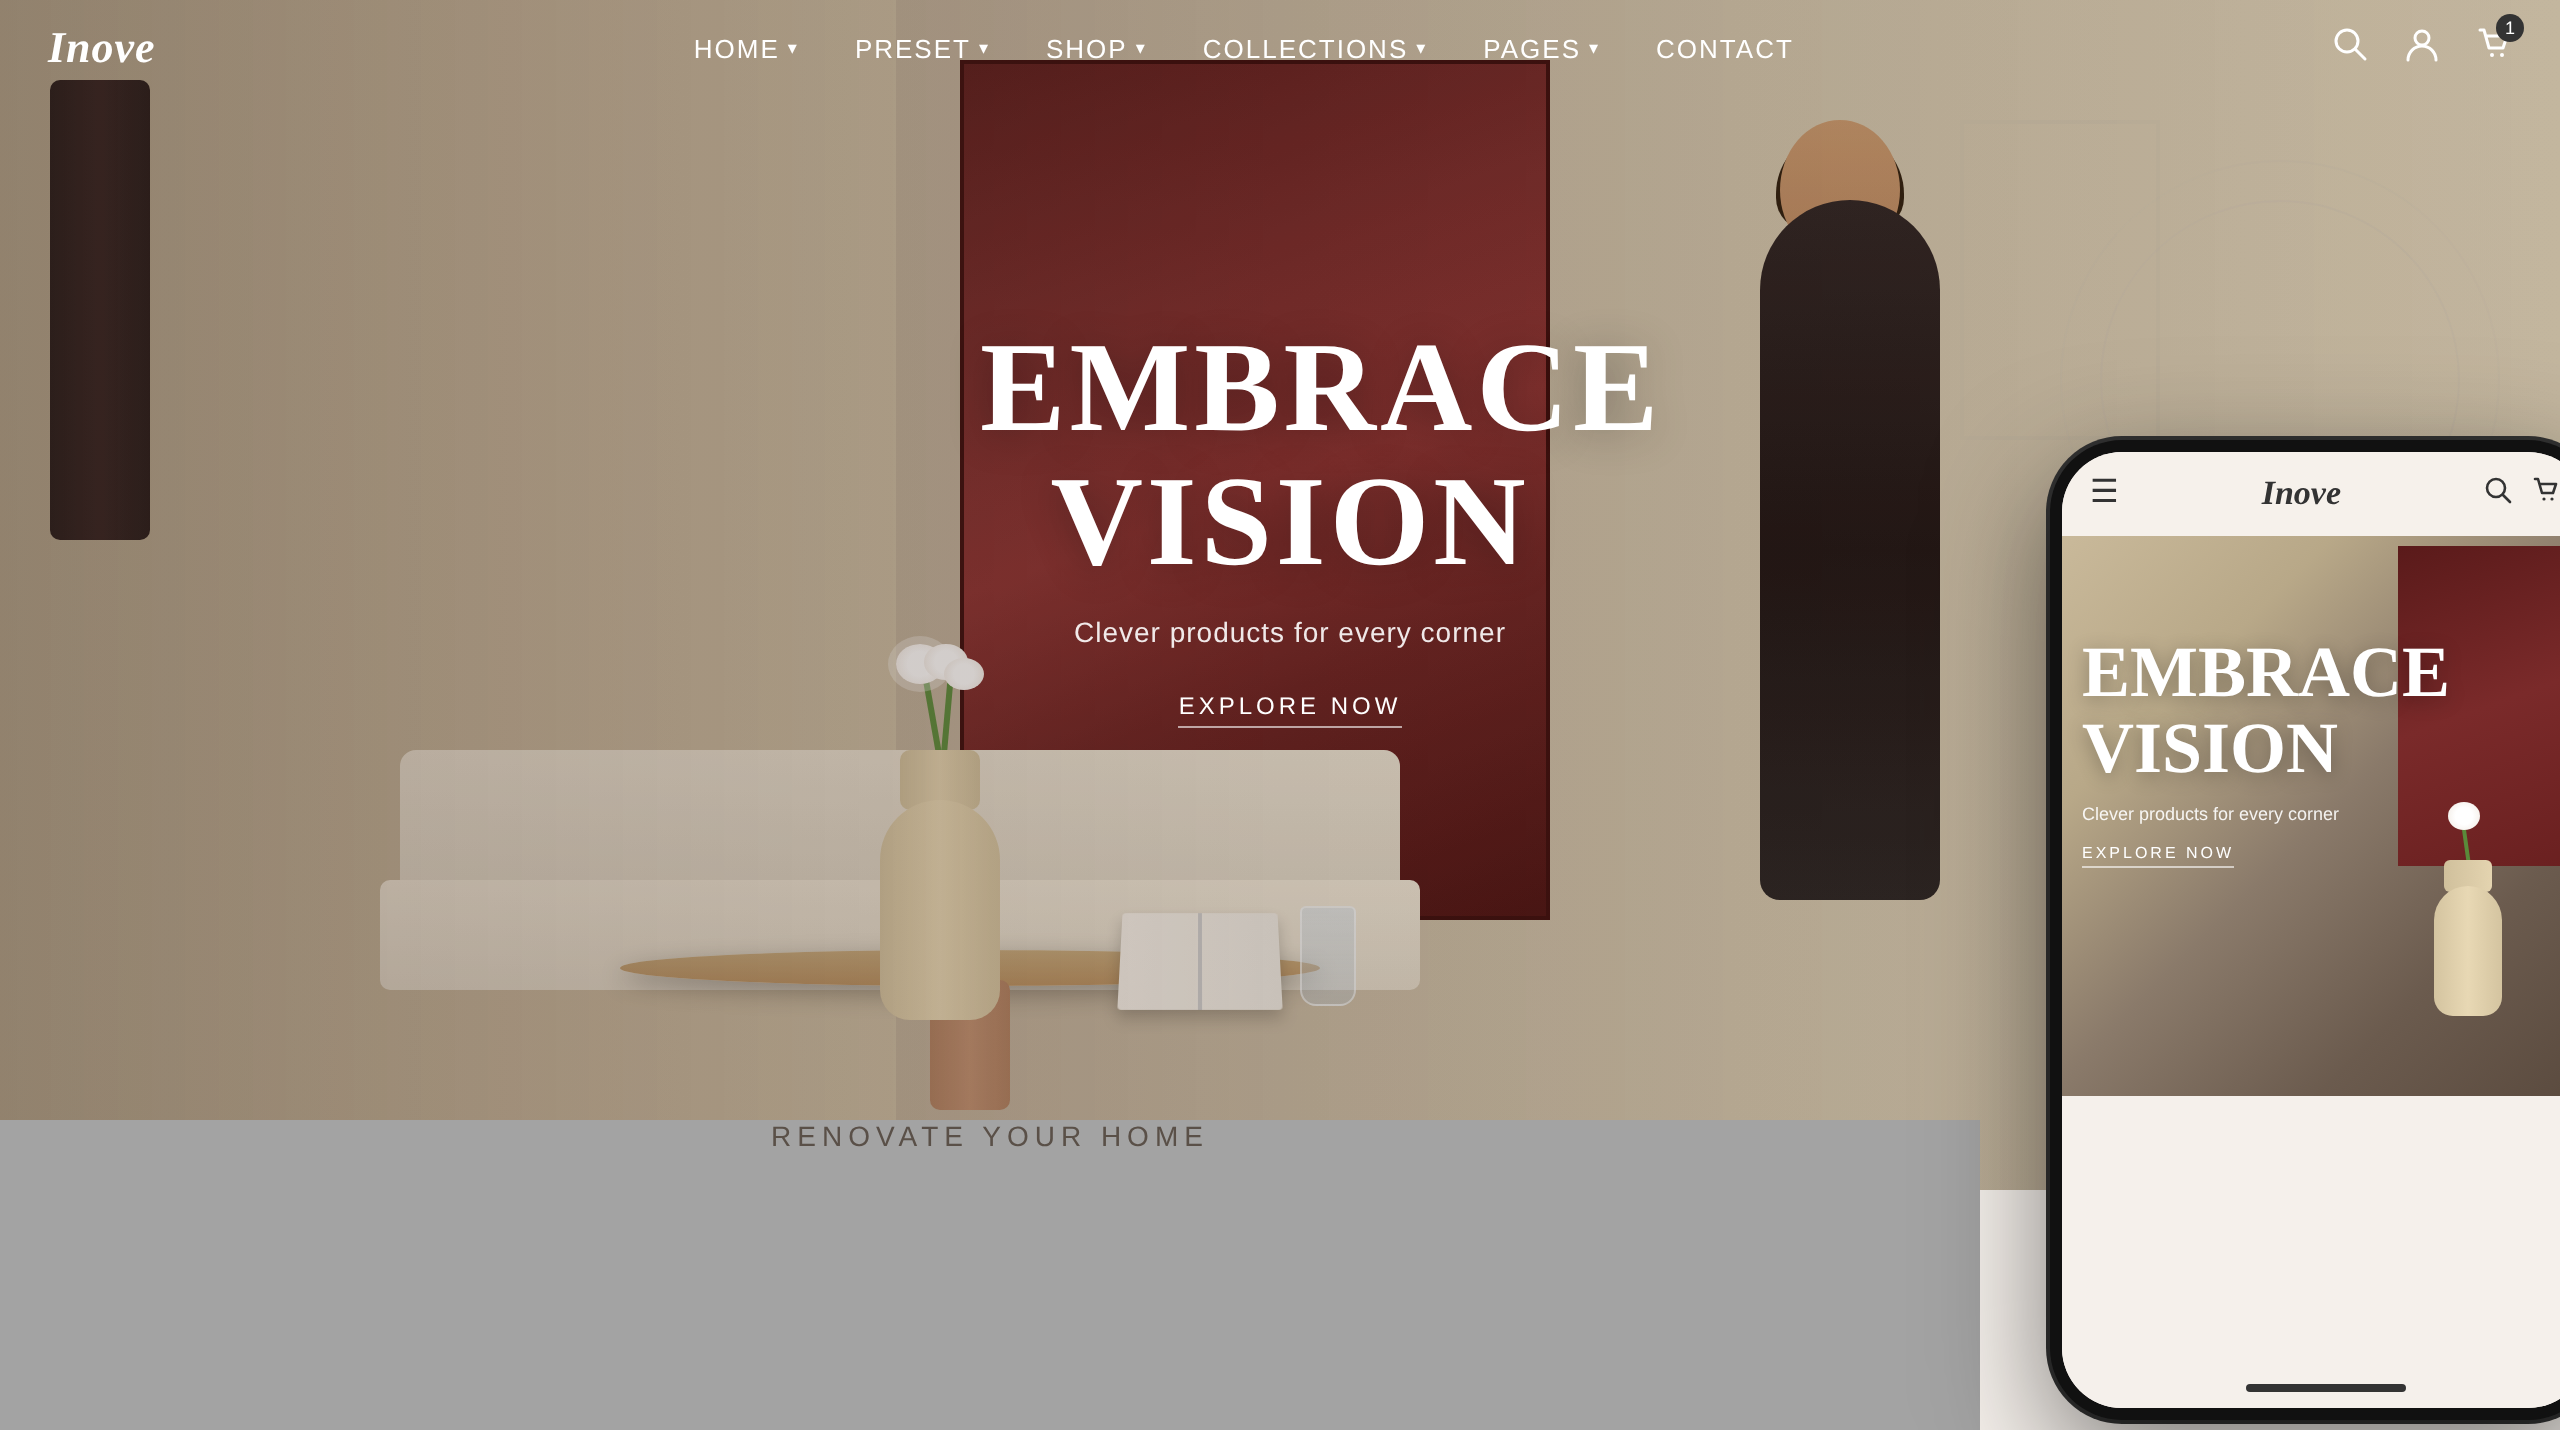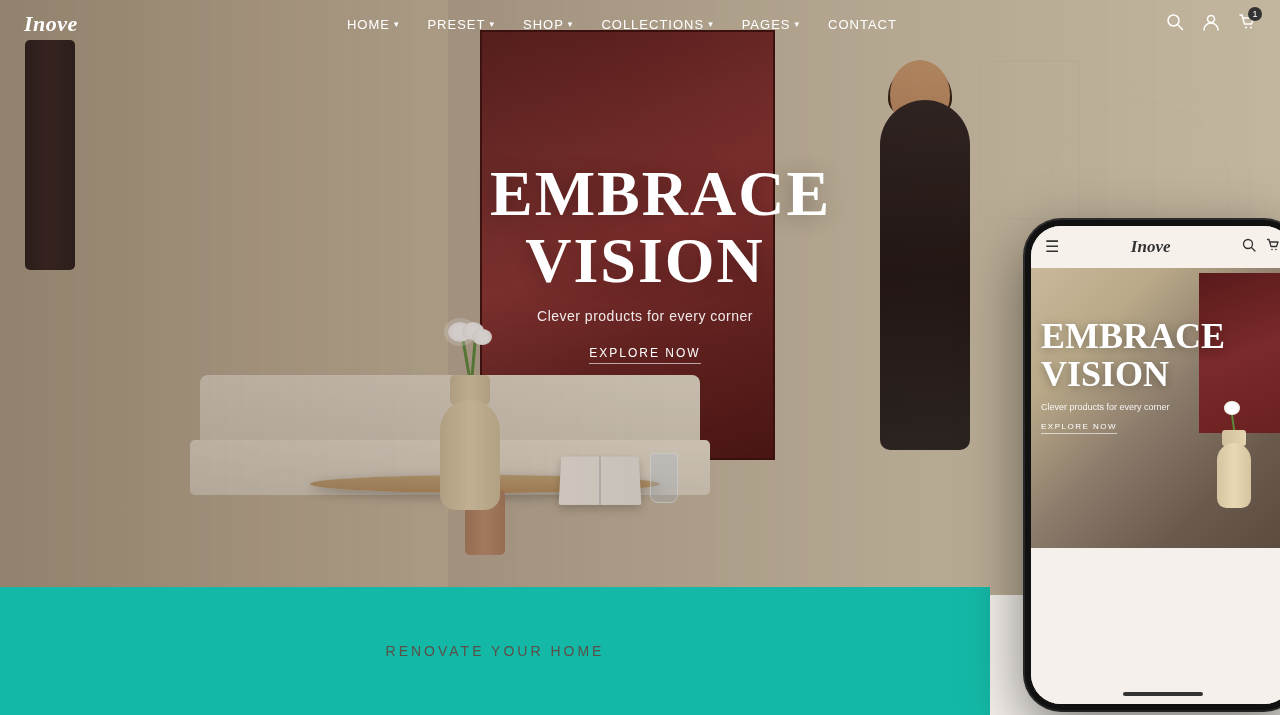--- a/index.html
+++ b/index.html
@@ -386,24 +386,24 @@
       border-bottom: 1px solid rgba(255,255,255,0.6);
       padding-bottom: 3px;
     }
 
     
     .bottom-section {
       position: absolute;
       bottom: 0;
       left: 0;
       width: 990px;
-      height: 128px;
-      background: #14b8a6;
+      height: 155px;
+      background: #a3a3a3;
       display: flex;
-      align-items: center;
+      align-items: flex-start;
       justify-content: center;
     }
     .bottom-text {
       font-size: 14px;
       letter-spacing: 3px;
       text-transform: uppercase;
       color: #5a5048;
       font-family: Arial, sans-serif;
     }
 

